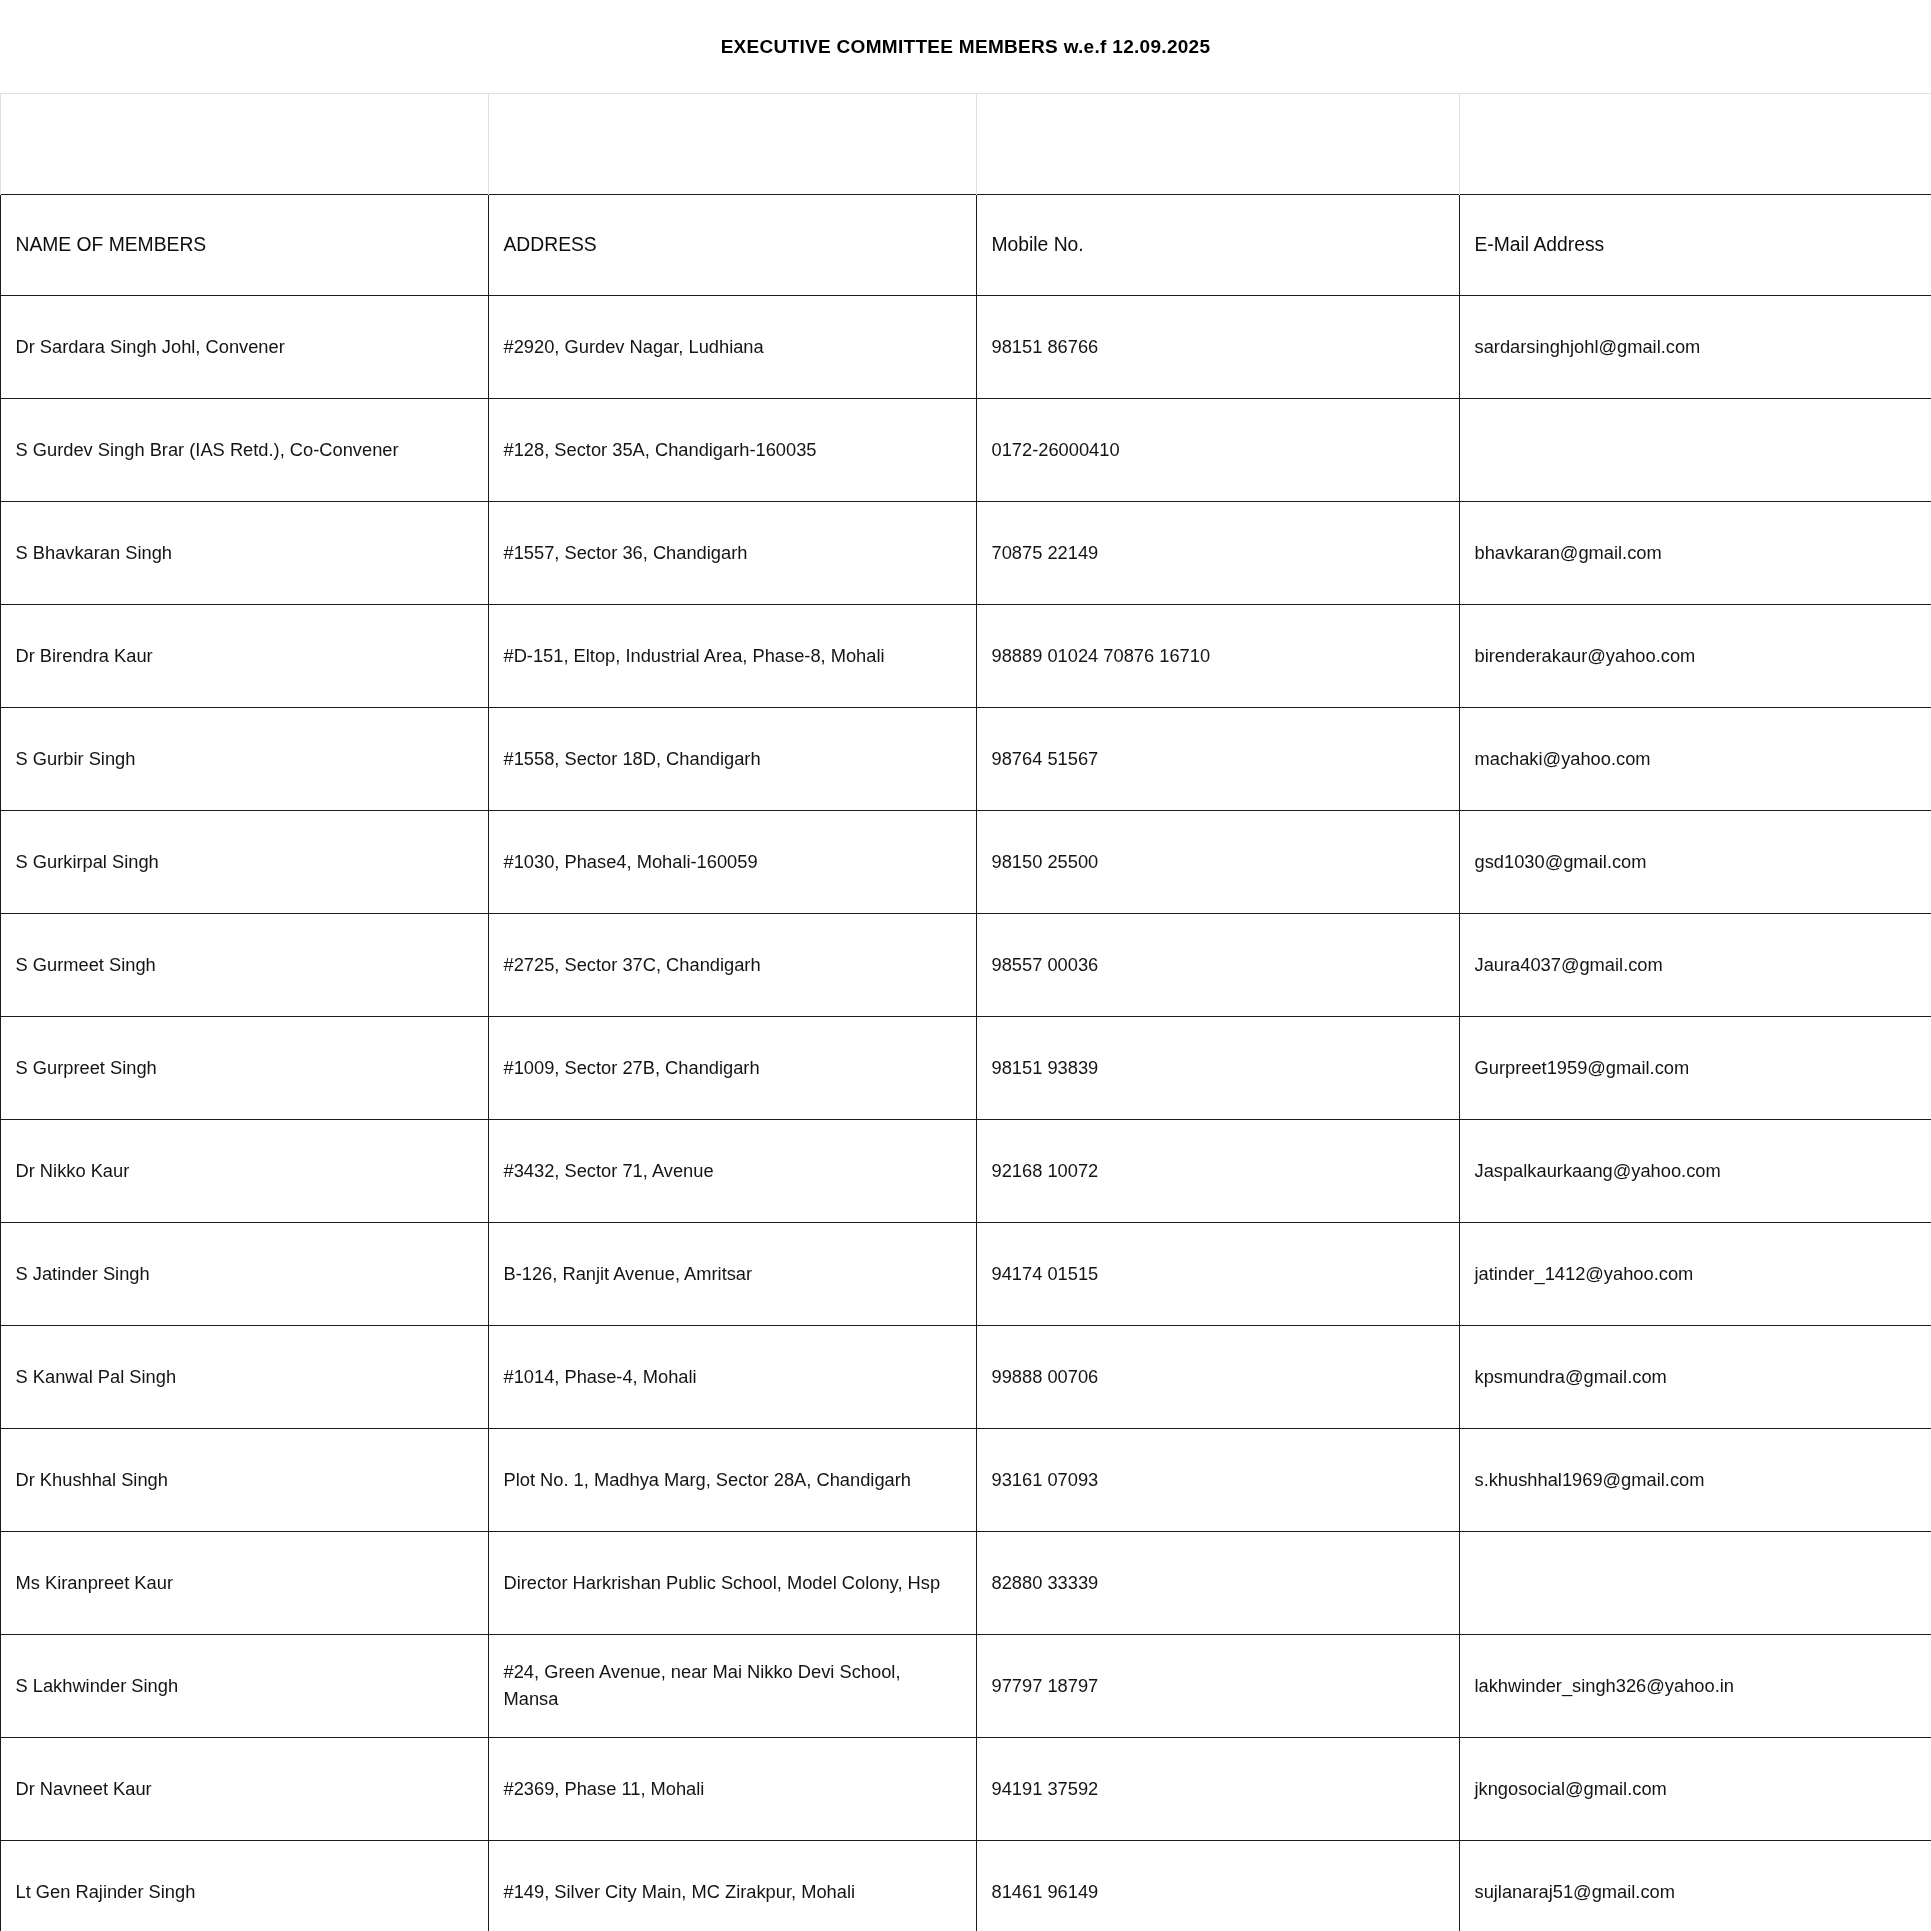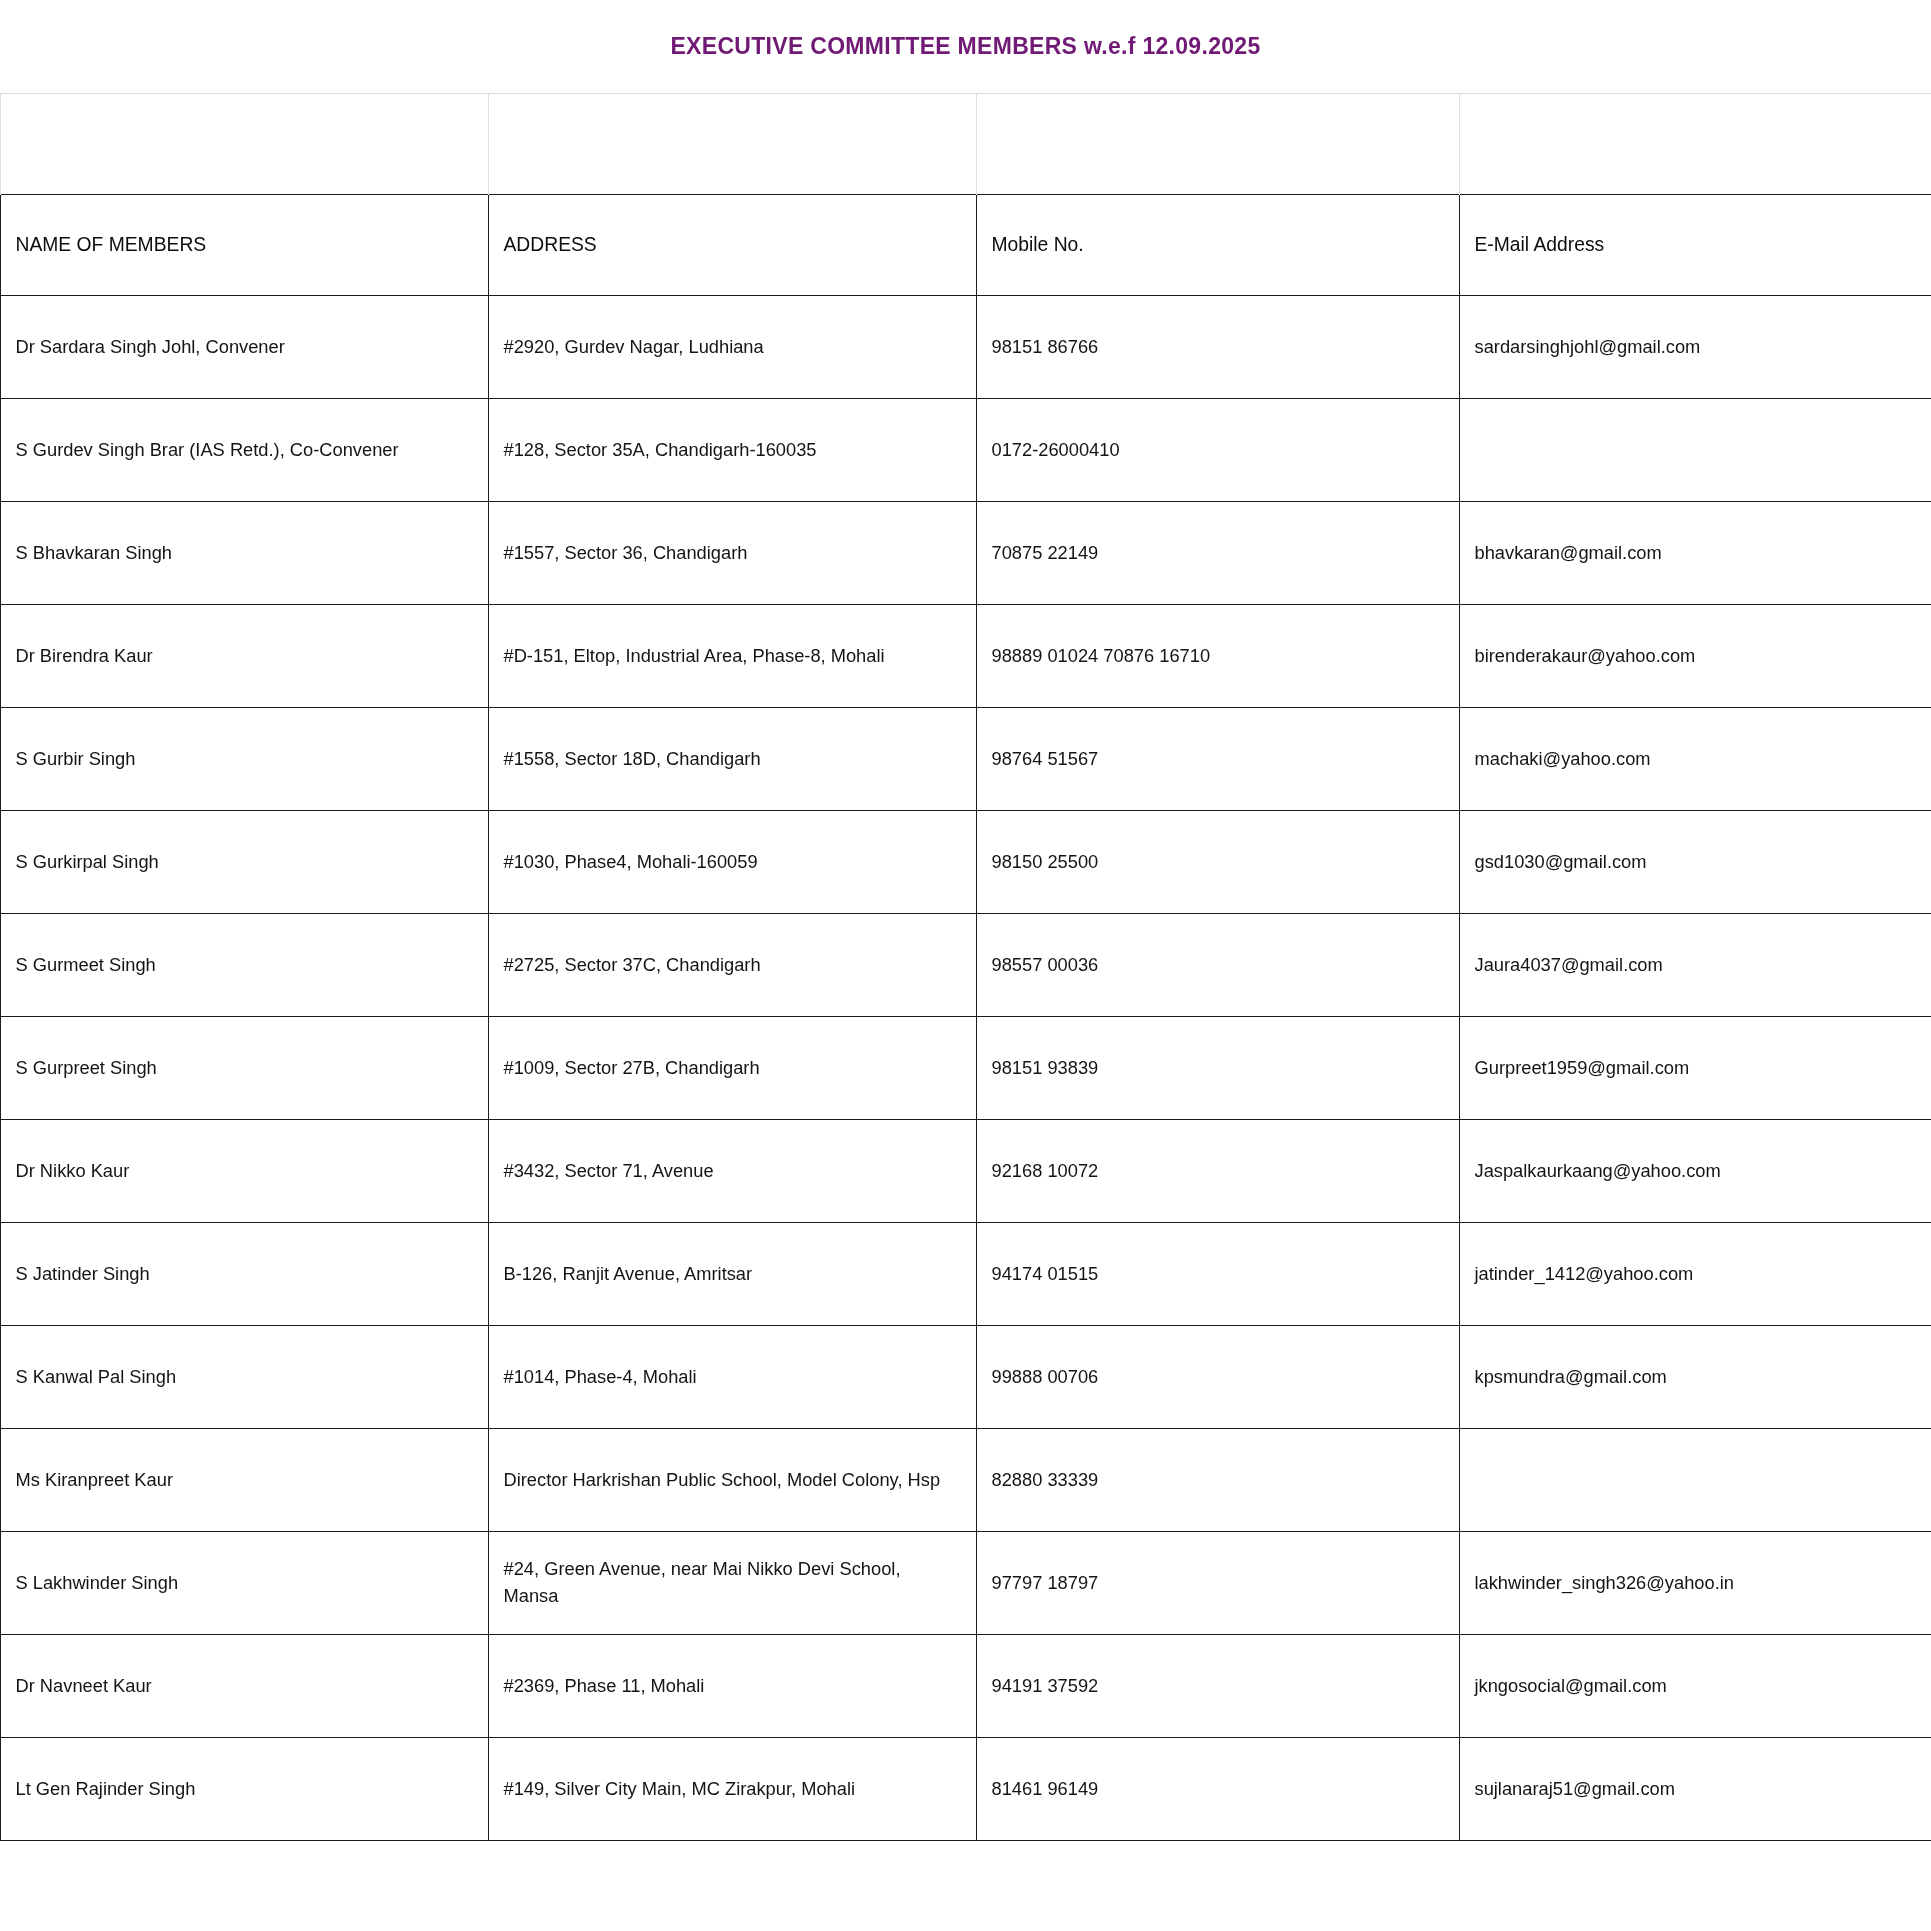--- a/index.html
+++ b/index.html
@@ -10,24 +10,24 @@
     overflow: hidden;
     background: #ffffff;
     color: #111111;
     font-family: "Liberation Sans", "DejaVu Sans", sans-serif;
   }
   .page-title {
     height: 93px;
     display: flex;
     align-items: center;
     justify-content: center;
-    font-size: 23px;
+    font-size: 19px;
     font-weight: 700;
     letter-spacing: 0.3px;
-    color: #701a75;
+    color: #000000;
   }
   table.members {
     width: 1931px;
     border-collapse: collapse;
     table-layout: fixed;
   }
   col.c1 { width: 488px; }
   col.c2 { width: 488px; }
   col.c3 { width: 483px; }
   col.c4 { width: 473px; }
@@ -159,20 +159,26 @@
     <td>jatinder_1412@yahoo.com</td>
   </tr>
 
   <tr class="data-row">
     <td>S Kanwal Pal Singh</td>
     <td>#1014, Phase-4, Mohali</td>
     <td>99888 00706</td>
     <td>kpsmundra@gmail.com</td>
   </tr>
 
+  <tr class="data-row">
+    <td>Dr Khushhal Singh</td>
+    <td>Plot No. 1, Madhya Marg, Sector 28A, Chandigarh</td>
+    <td>93161 07093</td>
+    <td>s.khushhal1969@gmail.com</td>
+  </tr>
 
   <tr class="data-row">
     <td>Ms Kiranpreet Kaur</td>
     <td>Director Harkrishan Public School, Model Colony, Hsp</td>
     <td>82880 33339</td>
     <td></td>
   </tr>
 
   <tr class="data-row">
     <td>S Lakhwinder Singh</td>

